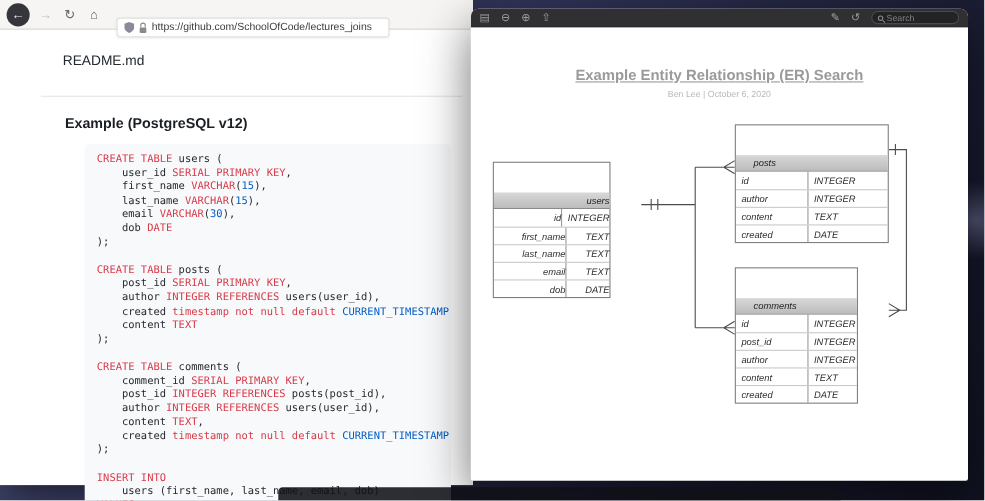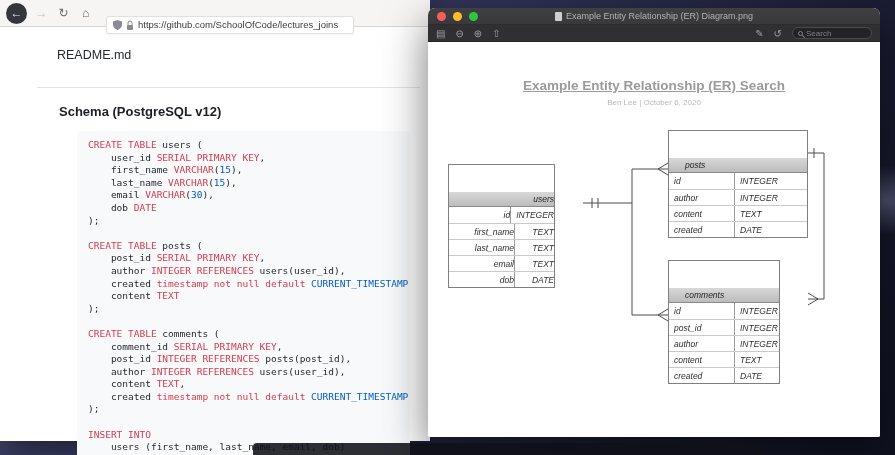--- a/index.html
+++ b/index.html
@@ -112,37 +112,26 @@
         <svg width="8" height="10">
           <path d="M2 5 V3 a2 2 0 0 1 4 0 V5" stroke="#8a8a8a" fill="none"></path>
           <rect x="1" y="5" width="6" height="5" rx="1" fill="#8a8a8a"></rect>
         </svg>
         <span class="url-text">https://github.com/SchoolOfCode/lectures_joins</span>
       </div>
     </div>
     <div class="b-page">
       <div class="readme">README.md</div>
       <hr class="page-rule">
-      <div class="schema-h">Schema (PostgreSQL v12)</div>
+      <div class="schema-h">Example (PostgreSQL v12)</div>
       <pre class="code-block"><div class="code-line"><span class="tok-k">CREATE TABLE</span><span class="tok-p"> users (</span></div><div class="code-line"><span class="tok-p">    user_id </span><span class="tok-k">SERIAL PRIMARY KEY</span><span class="tok-p">,</span></div><div class="code-line"><span class="tok-p">    first_name </span><span class="tok-k">VARCHAR</span><span class="tok-p">(</span><span class="tok-b">15</span><span class="tok-p">),</span></div><div class="code-line"><span class="tok-p">    last_name </span><span class="tok-k">VARCHAR</span><span class="tok-p">(</span><span class="tok-b">15</span><span class="tok-p">),</span></div><div class="code-line"><span class="tok-p">    email </span><span class="tok-k">VARCHAR</span><span class="tok-p">(</span><span class="tok-b">30</span><span class="tok-p">),</span></div><div class="code-line"><span class="tok-p">    dob </span><span class="tok-k">DATE</span></div><div class="code-line"><span class="tok-p">);</span></div><div class="code-line">&nbsp;</div><div class="code-line"><span class="tok-k">CREATE TABLE</span><span class="tok-p"> posts (</span></div><div class="code-line"><span class="tok-p">    post_id </span><span class="tok-k">SERIAL PRIMARY KEY</span><span class="tok-p">,</span></div><div class="code-line"><span class="tok-p">    author </span><span class="tok-k">INTEGER REFERENCES</span><span class="tok-p"> users(user_id),</span></div><div class="code-line"><span class="tok-p">    created </span><span class="tok-k">timestamp not null default</span><span class="tok-p"> </span><span class="tok-b">CURRENT_TIMESTAMP</span><span class="tok-p">,</span></div><div class="code-line"><span class="tok-p">    content </span><span class="tok-k">TEXT</span></div><div class="code-line"><span class="tok-p">);</span></div><div class="code-line">&nbsp;</div><div class="code-line"><span class="tok-k">CREATE TABLE</span><span class="tok-p"> comments (</span></div><div class="code-line"><span class="tok-p">    comment_id </span><span class="tok-k">SERIAL PRIMARY KEY</span><span class="tok-p">,</span></div><div class="code-line"><span class="tok-p">    post_id </span><span class="tok-k">INTEGER REFERENCES</span><span class="tok-p"> posts(post_id),</span></div><div class="code-line"><span class="tok-p">    author </span><span class="tok-k">INTEGER REFERENCES</span><span class="tok-p"> users(user_id),</span></div><div class="code-line"><span class="tok-p">    content </span><span class="tok-k">TEXT</span><span class="tok-p">,</span></div><div class="code-line"><span class="tok-p">    created </span><span class="tok-k">timestamp not null default</span><span class="tok-p"> </span><span class="tok-b">CURRENT_TIMESTAMP</span></div><div class="code-line"><span class="tok-p">);</span></div><div class="code-line">&nbsp;</div><div class="code-line"><span class="tok-k">INSERT INTO</span></div><div class="code-line"><span class="tok-p">    users (first_name, last_name, email, dob)</span></div><div class="code-line"><span class="tok-k">VALUES</span></div></pre>
     </div>
   </div>
 
   <div class="preview-window">
-    <div class="pv-titlebar">
-      <div class="traffic">
-        <div class="tl red"></div>
-        <div class="tl yellow"></div>
-        <div class="tl green"></div>
-      </div>
-      <div class="pv-title">
-        <span class="doc-icon"></span>
-        <span>Example Entity Relationship (ER) Diagram.png</span>
-      </div>
-    </div>
     <div class="pv-toolbar">
       <span class="pv-icon">▤</span>
       <span class="pv-icon">⊖</span>
       <span class="pv-icon">⊕</span>
       <span class="pv-icon">⇧</span>
       <span class="spacer"></span>
       <span class="pv-icon">✎</span>
       <span class="pv-icon">↺</span>
       <div class="search-box">
         <span class="mag"></span>

